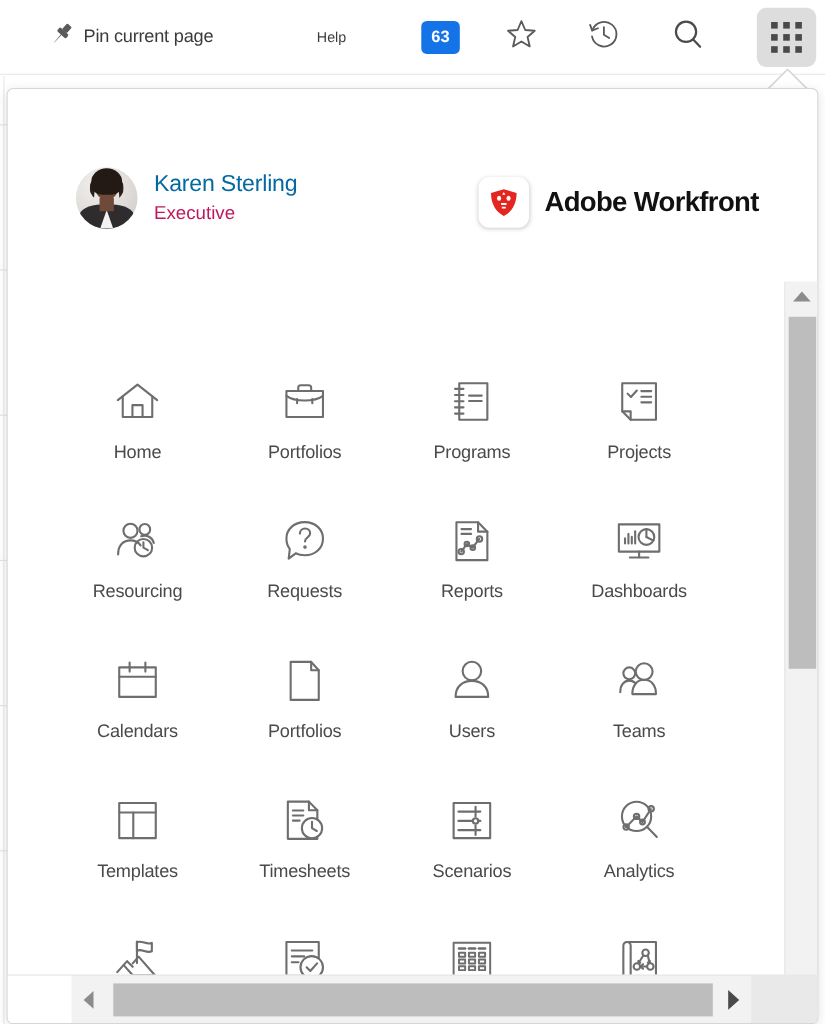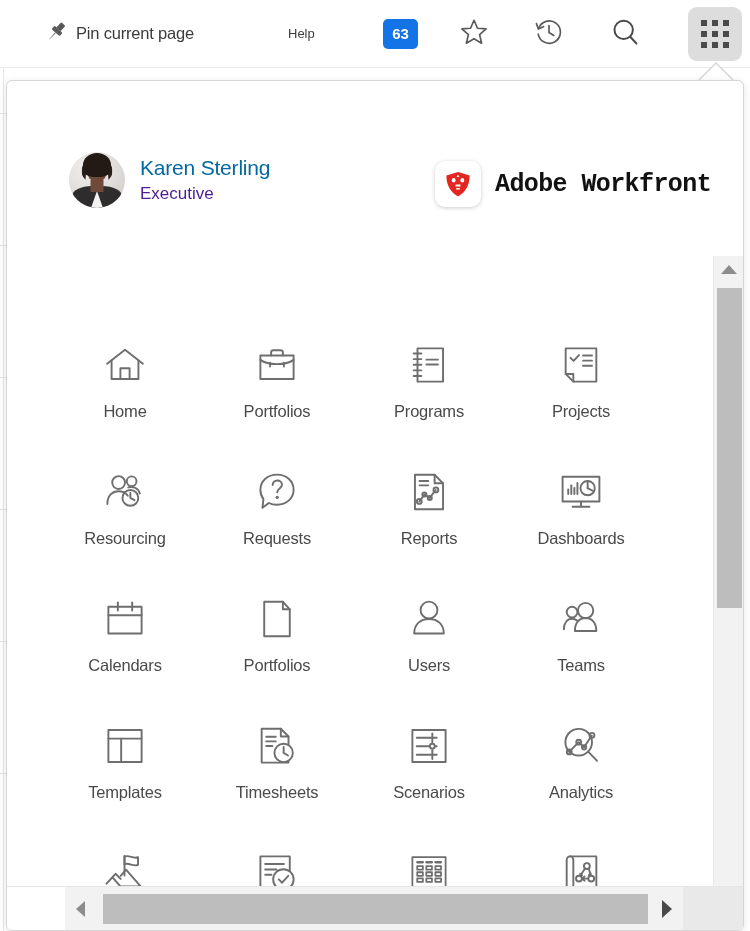--- a/index.html
+++ b/index.html
@@ -222,32 +222,31 @@
   }
 
   .user-name {
     font-size: 21px;
     color: #0369a1;
     line-height: 1.22;
     letter-spacing: -0.2px;
   }
   .user-role {
     font-size: 17px;
-    color: #4c1d95;
+    color: #be185d;
     line-height: 1.3;
     margin-top: 2px;
   }
 
   .brand-block {
     position: absolute;
     left: 428px; top: 80px;
     display: flex;
     align-items: center;
     gap: 14px;
-    font-family: Liberation Mono, monospace;
   }
   .brand-logo {
     width: 46px; height: 46px;
     border-radius: 10px;
     background: #ffffff;
     box-shadow: 0 1px 4px rgba(0,0,0,0.20);
     display: flex;
     align-items: center;
     justify-content: center;
     flex: none;

